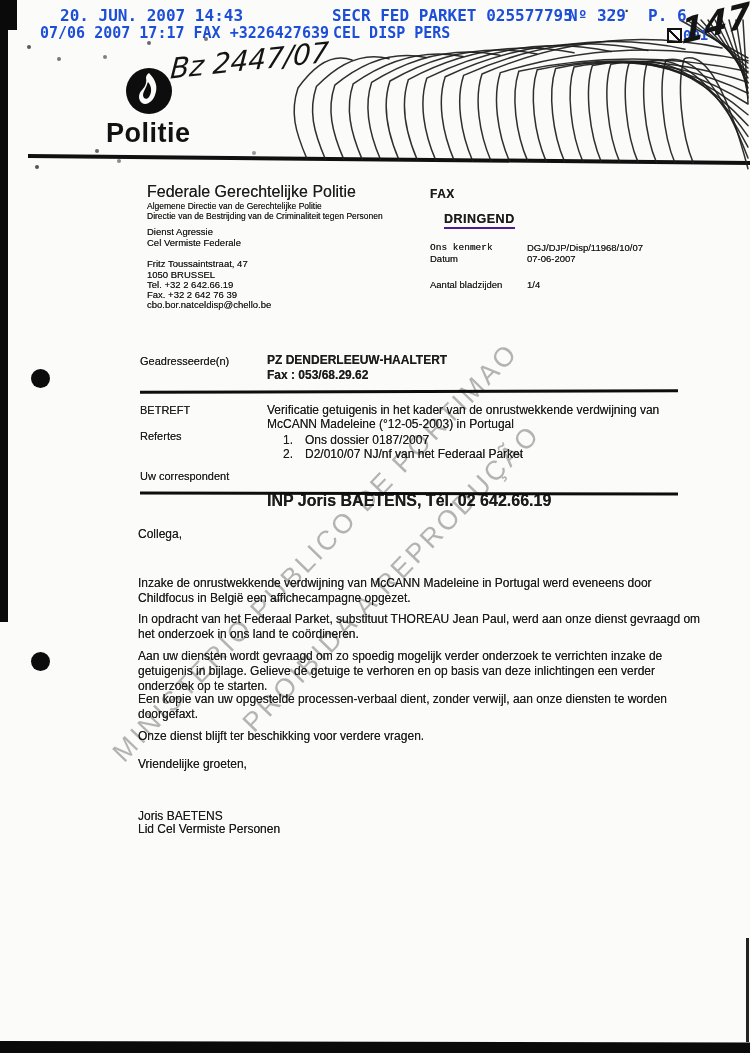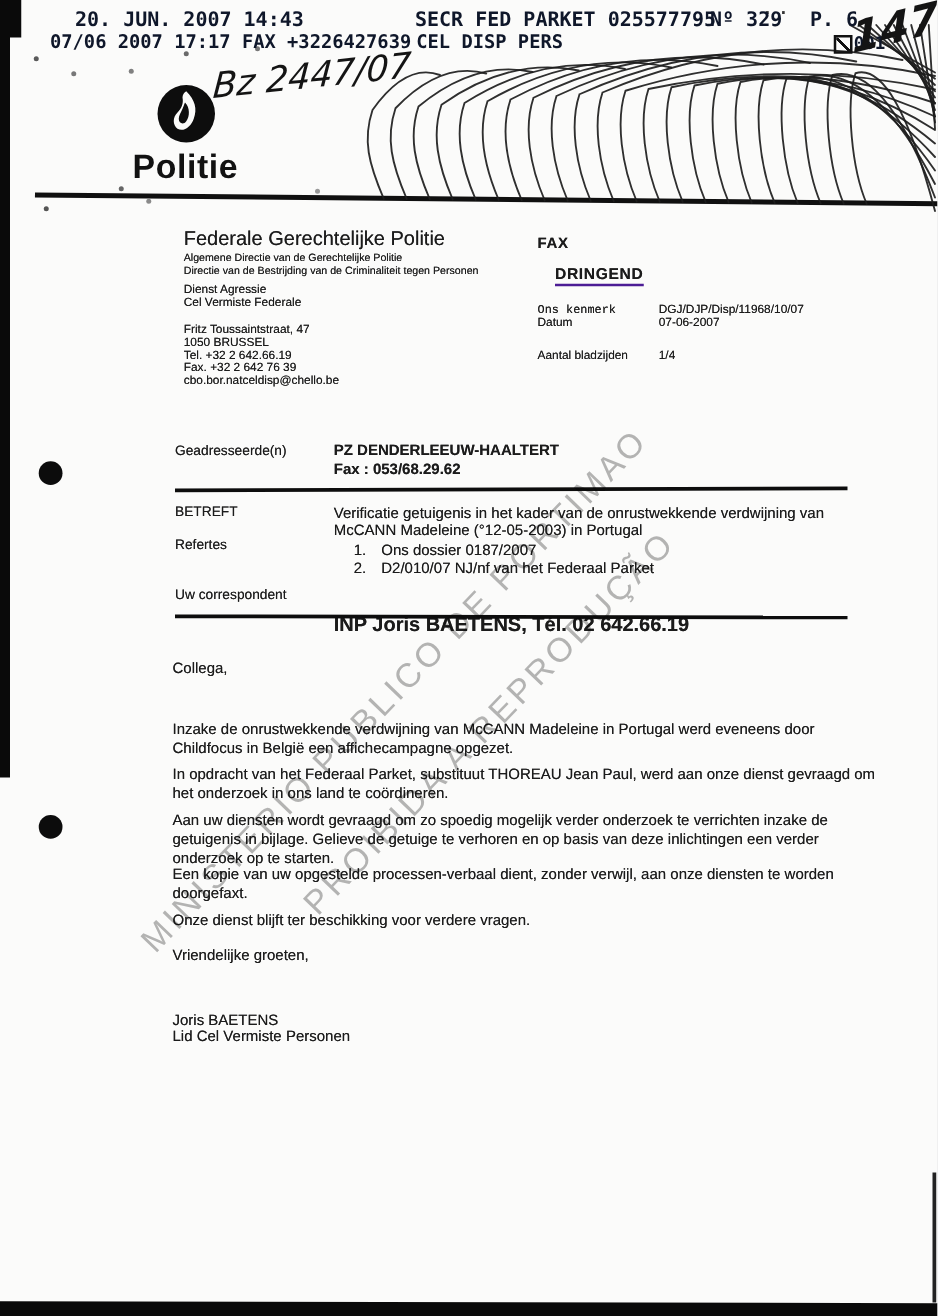--- a/index.html
+++ b/index.html
@@ -1,19 +1,19 @@
 <!DOCTYPE html>
 <html><head>
 <meta charset="utf-8">
 <style>
   html,body{margin:0;padding:0;background:#e8e8e8;}
   .page{position:relative;width:750px;height:1053px;background:#fbfbfa;overflow:hidden;
         font-family:"Liberation Sans",sans-serif;color:#1b1b1b;}
   .abs{position:absolute;white-space:nowrap;}
-  .mono{font-family:"DejaVu Sans Mono",monospace;font-weight:bold;color:#0f172a;}
+  .mono{font-family:"DejaVu Sans Mono",monospace;font-weight:bold;color:#1d4ed8;}
   .fuzz{text-shadow:0 0 .4px rgba(25,25,25,.75);}
   .z2{z-index:2;}
 
   
   #fx-l1a{left:60px;top:6px;font-size:16px;}
   #fx-l1b{left:332px;top:6px;font-size:16px;}
   #fx-l1dots{left:610px;top:0px;font-size:13px;letter-spacing:5px;color:#333;}
   #fx-l1no{left:568px;top:6px;font-size:16px;}
   #fx-l1p{left:648px;top:6px;font-size:16px;}
   #fx-l2a{left:40px;top:24px;font-size:15px;}

